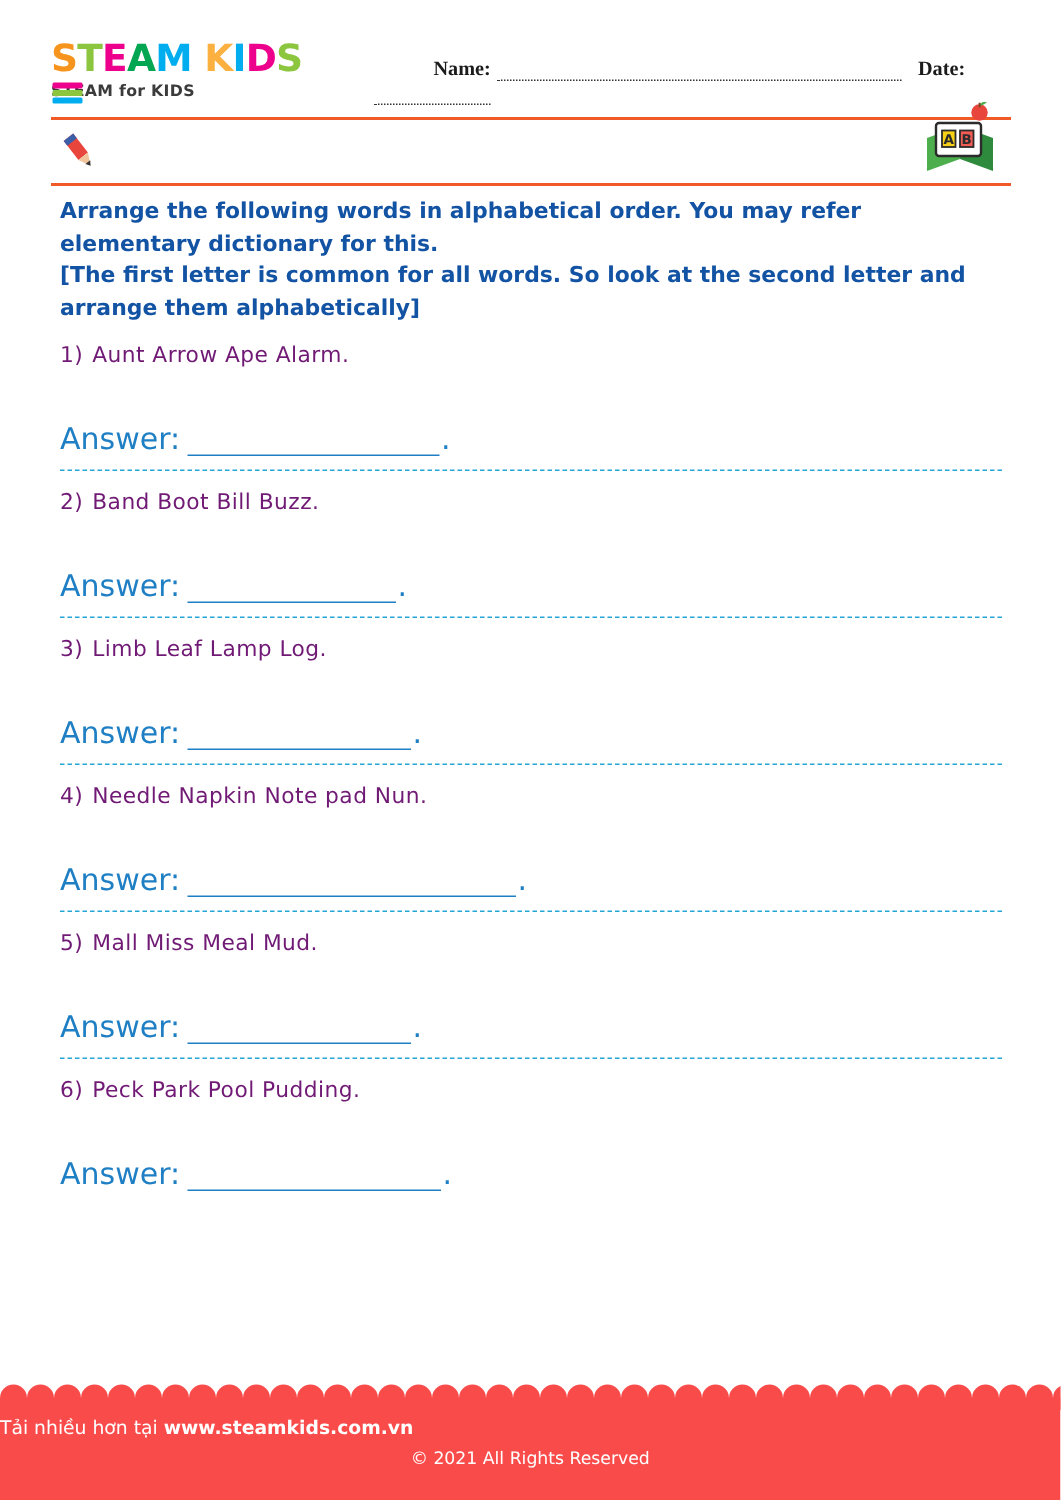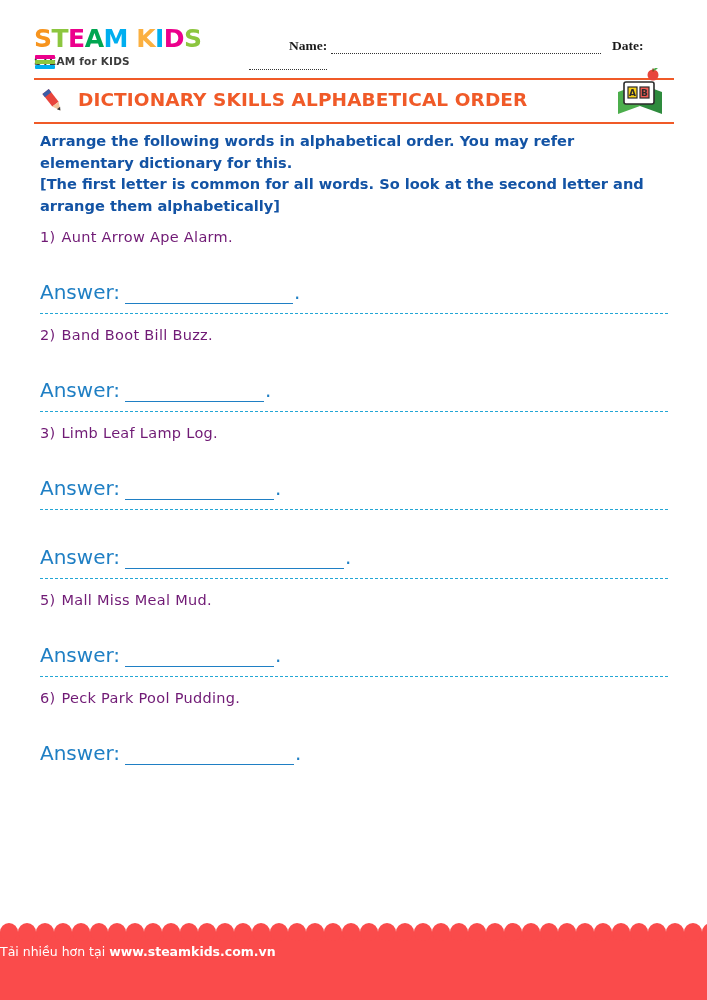--- a/index.html
+++ b/index.html
@@ -236,21 +236,20 @@
     <span class="pencil-icon">
       <svg width="30" height="30" viewBox="0 0 30 30">
         <g transform="rotate(-38 15 15)">
           <rect x="11" y="3" width="8" height="16" fill="#e8453c"></rect>
           <rect x="11" y="3" width="8" height="4" fill="#3b5ea8"></rect>
           <polygon points="11,19 19,19 15,27" fill="#f2c49b"></polygon>
           <polygon points="13,24 17,24 15,27" fill="#333333"></polygon>
         </g>
       </svg>
     </span>
-    <span class="title-text">DICTIONARY SKILLS ALPHABETICAL ORDER</span>
     <span class="book-icon">
       <svg width="62" height="56" viewBox="0 0 62 56">
         <polygon points="8,46 30,38 30,16 8,24" fill="#4cae4c"></polygon>
         <polygon points="52,46 30,38 30,16 52,24" fill="#2e8b3d"></polygon>
         <rect x="14" y="14" width="30" height="22" rx="2" fill="#ffffff" stroke="#2b2b2b" stroke-width="1.6"></rect>
         <rect x="18" y="19" width="9" height="11" fill="#f7d117" stroke="#2b2b2b" stroke-width="1.2"></rect>
         <rect x="30" y="19" width="9" height="11" fill="#f25c54" stroke="#2b2b2b" stroke-width="1.2"></rect>
         <text x="22.5" y="28" font-size="9" font-family="DejaVu Sans, sans-serif" font-weight="bold" fill="#2b2b2b" text-anchor="middle">A</text>
         <text x="34.5" y="28" font-size="9" font-family="DejaVu Sans, sans-serif" font-weight="bold" fill="#2b2b2b" text-anchor="middle">B</text>
         <circle cx="43" cy="7" r="5.5" fill="#e8453c"></circle>
@@ -287,20 +286,21 @@
         <div class="qblock">
           <div class="qline"><span class="qnum">3)</span><span>Limb  Leaf  Lamp  Log.</span></div>
           <div class="answer-row">
             <span class="answer-label">Answer:</span>
             <span class="answer-line" style="width: 149px;"></span>
             <span class="answer-dot">.</span>
           </div>
           <div class="divider"></div>
         </div>
         <div class="qblock">
+          <div class="qline"><span class="qnum">4)</span><span>Needle  Napkin  Note pad  Nun.</span></div>
           <div class="answer-row">
             <span class="answer-label">Answer:</span>
             <span class="answer-line" style="width: 219px;"></span>
             <span class="answer-dot">.</span>
           </div>
           <div class="divider"></div>
         </div>
         <div class="qblock">
           <div class="qline"><span class="qnum">5)</span><span>Mall  Miss  Meal  Mud.</span></div>
           <div class="answer-row">
@@ -360,15 +360,16 @@
         <i></i>
         <i></i>
         <i></i>
         <i></i>
         <i></i>
         <i></i>
       </div>
     <div class="footer-text">
       <span>Tải nhiều hơn tại </span><span class="site">www.steamkids.com.vn</span>
     </div>
+    <div class="footer-copy">© 2021 All Rights Reserved</div>
   </div>
 
 </div>
 
 </body></html>

